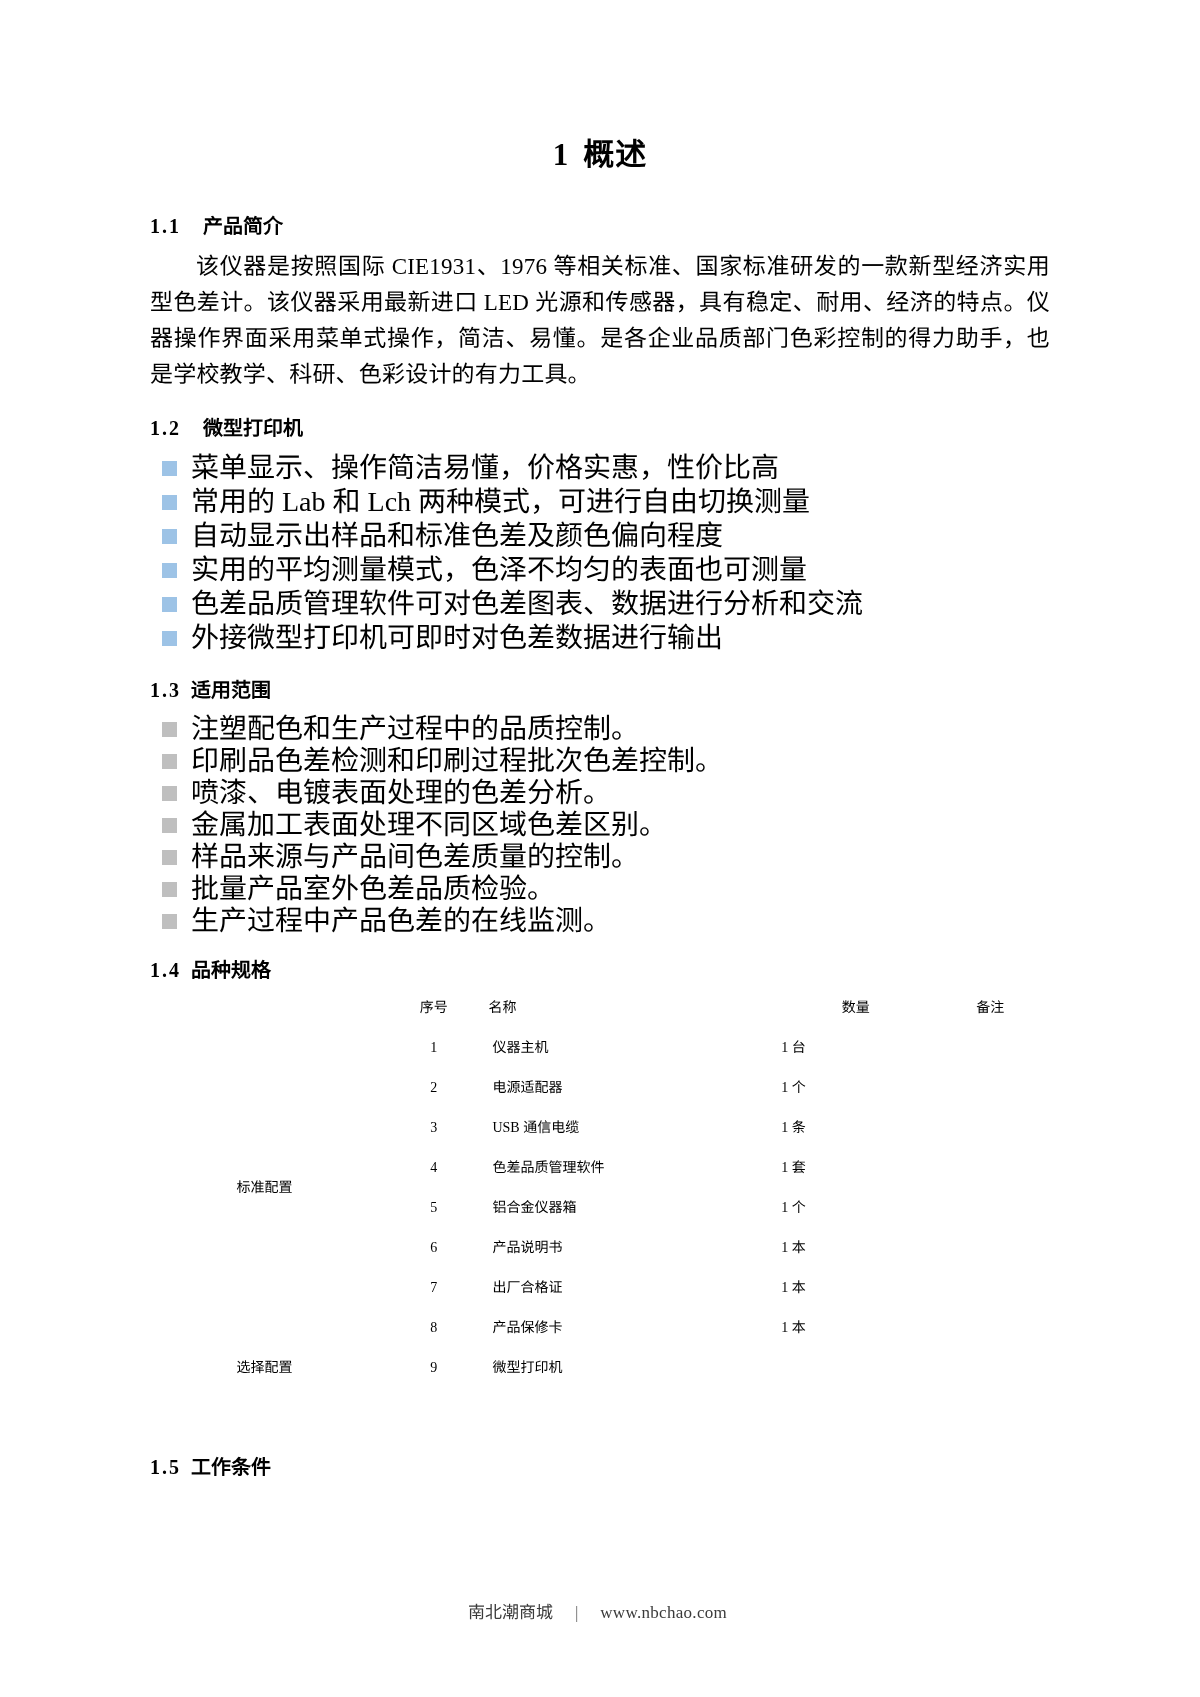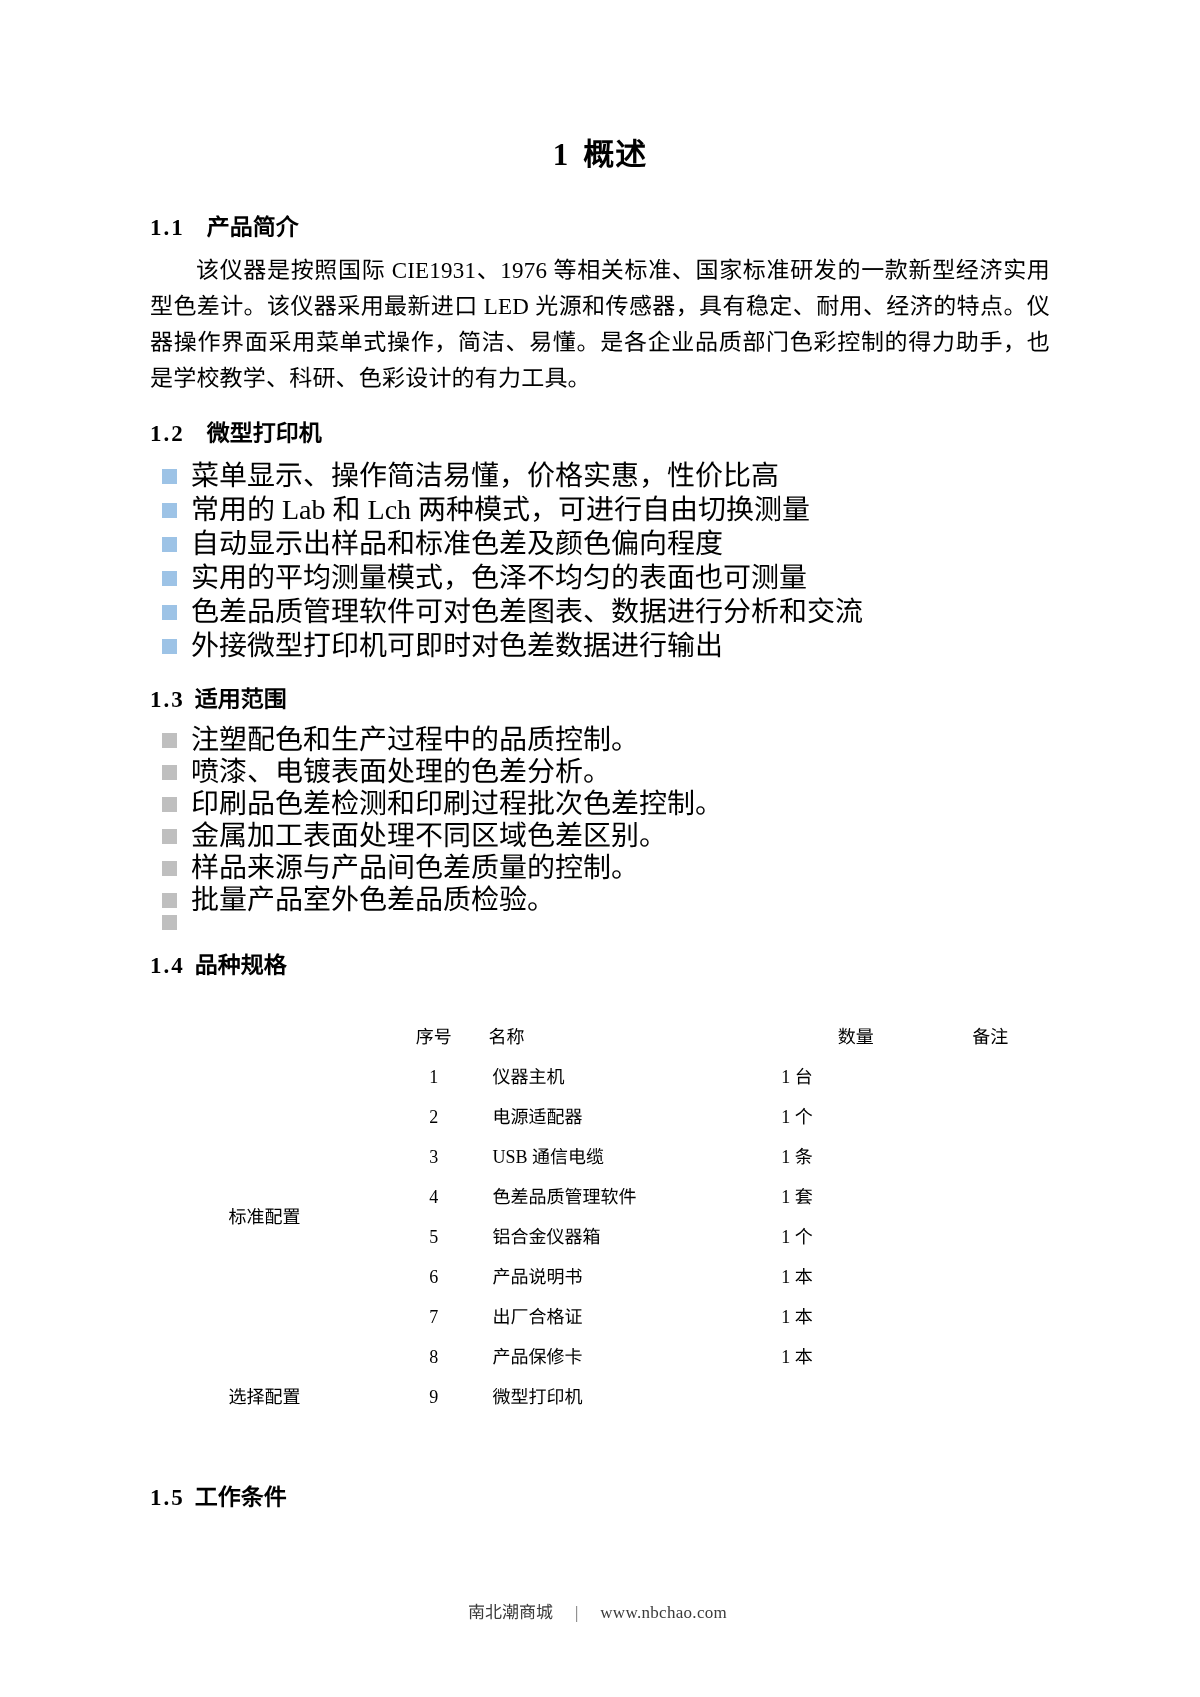--- a/index.html
+++ b/index.html
@@ -36,21 +36,21 @@
     letter-spacing: 1px;
     margin: 0;
     padding-top: 136px;
     line-height: 1.25;
     font-family: "Liberation Serif", "DejaVu Serif", serif;
   }
   .doc-title .num { margin-right: 14px; }
 
   
   .h2 {
-    font-size: 23px;
+    font-size: 20px;
     font-weight: bold;
     margin: 0;
     line-height: 1.3;
     font-family: "Liberation Serif", "DejaVu Serif", serif;
     white-space: nowrap;
   }
   .h2 .sec-num {
     font-family: "Liberation Serif", "DejaVu Serif", serif;
     letter-spacing: 2px;
   }
@@ -105,22 +105,22 @@
 
   .bullet-text { display: inline-block; }
 
   .bullets.features { margin-left: 12px; }
   .bullets.scope    { margin-left: 12px; }
 
   
   .spec-table {
     width: 100%;
     border-collapse: collapse;
-    margin-top: 36px;
-    font-size: 18px;
+    margin-top: 5px;
+    font-size: 14px;
   }
   .spec-table th, .spec-table td {
     border: none;
     padding: 0;
     font-weight: normal;
     line-height: 40px;
     vertical-align: middle;
   }
   .spec-table .col-group { width: 230px; text-align: center; }
   .spec-table .col-idx   { width: 110px; text-align: center; }
@@ -202,40 +202,41 @@
   <h2 class="h2" id="sec-13">
     <span class="sec-num">1.3</span><span class="sec-gap-narrow"></span><span>适用范围</span>
   </h2>
   <ul class="bullets scope">
     <li>
       <span class="bullet-mark bullet-gray"></span>
       <span class="bullet-text">注塑配色和生产过程中的品质控制。</span>
     </li>
     <li>
       <span class="bullet-mark bullet-gray"></span>
+      <span class="bullet-text">印刷品色差检测和印刷过程批次色差控制。</span>
+    </li>
+    <li>
+      <span class="bullet-mark bullet-gray"></span>
       <span class="bullet-text">喷漆、电镀表面处理的色差分析。</span>
     </li>
     <li>
       <span class="bullet-mark bullet-gray"></span>
-      <span class="bullet-text">印刷品色差检测和印刷过程批次色差控制。</span>
-    </li>
-    <li>
-      <span class="bullet-mark bullet-gray"></span>
       <span class="bullet-text">金属加工表面处理不同区域色差区别。</span>
     </li>
     <li>
       <span class="bullet-mark bullet-gray"></span>
       <span class="bullet-text">样品来源与产品间色差质量的控制。</span>
     </li>
     <li>
       <span class="bullet-mark bullet-gray"></span>
       <span class="bullet-text">批量产品室外色差品质检验。</span>
     </li>
     <li>
       <span class="bullet-mark bullet-gray"></span>
+      <span class="bullet-text">生产过程中产品色差的在线监测。</span>
     </li>
   </ul>
 
   <h2 class="h2" id="sec-14">
     <span class="sec-num">1.4</span><span class="sec-gap-narrow"></span><span>品种规格</span>
   </h2>
 
   <table class="spec-table">
     <thead>
       <tr>

